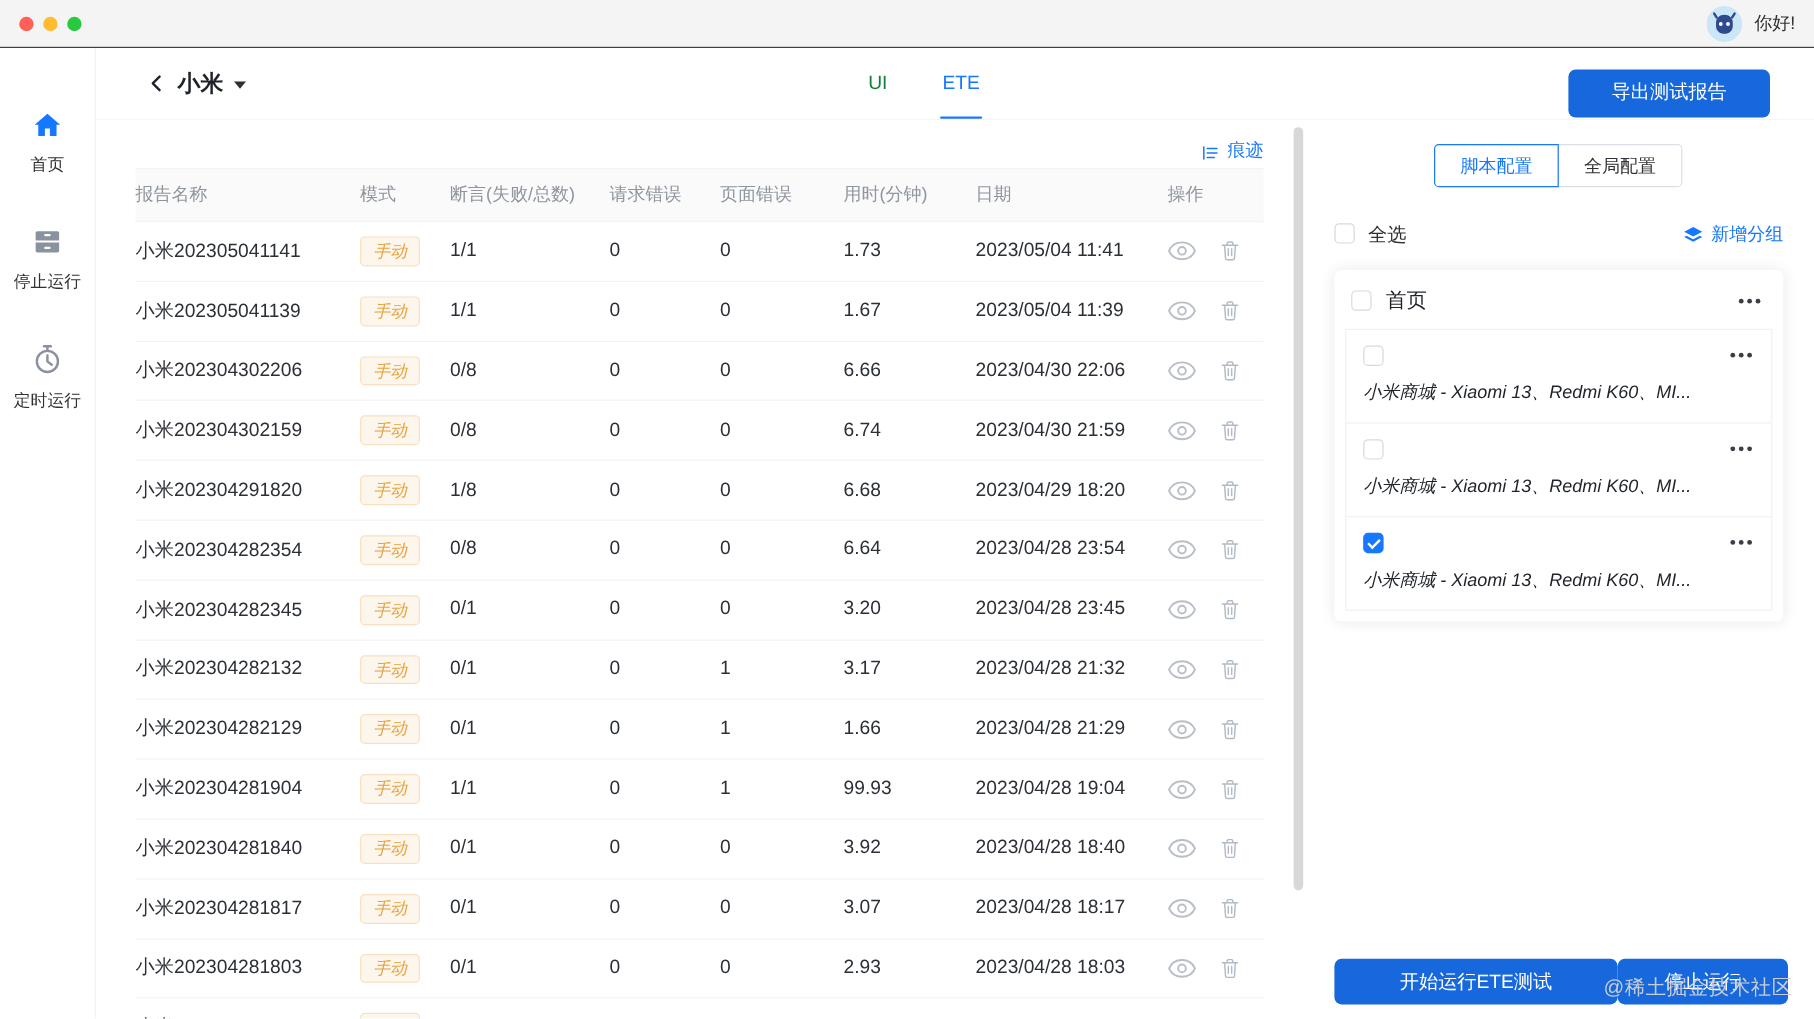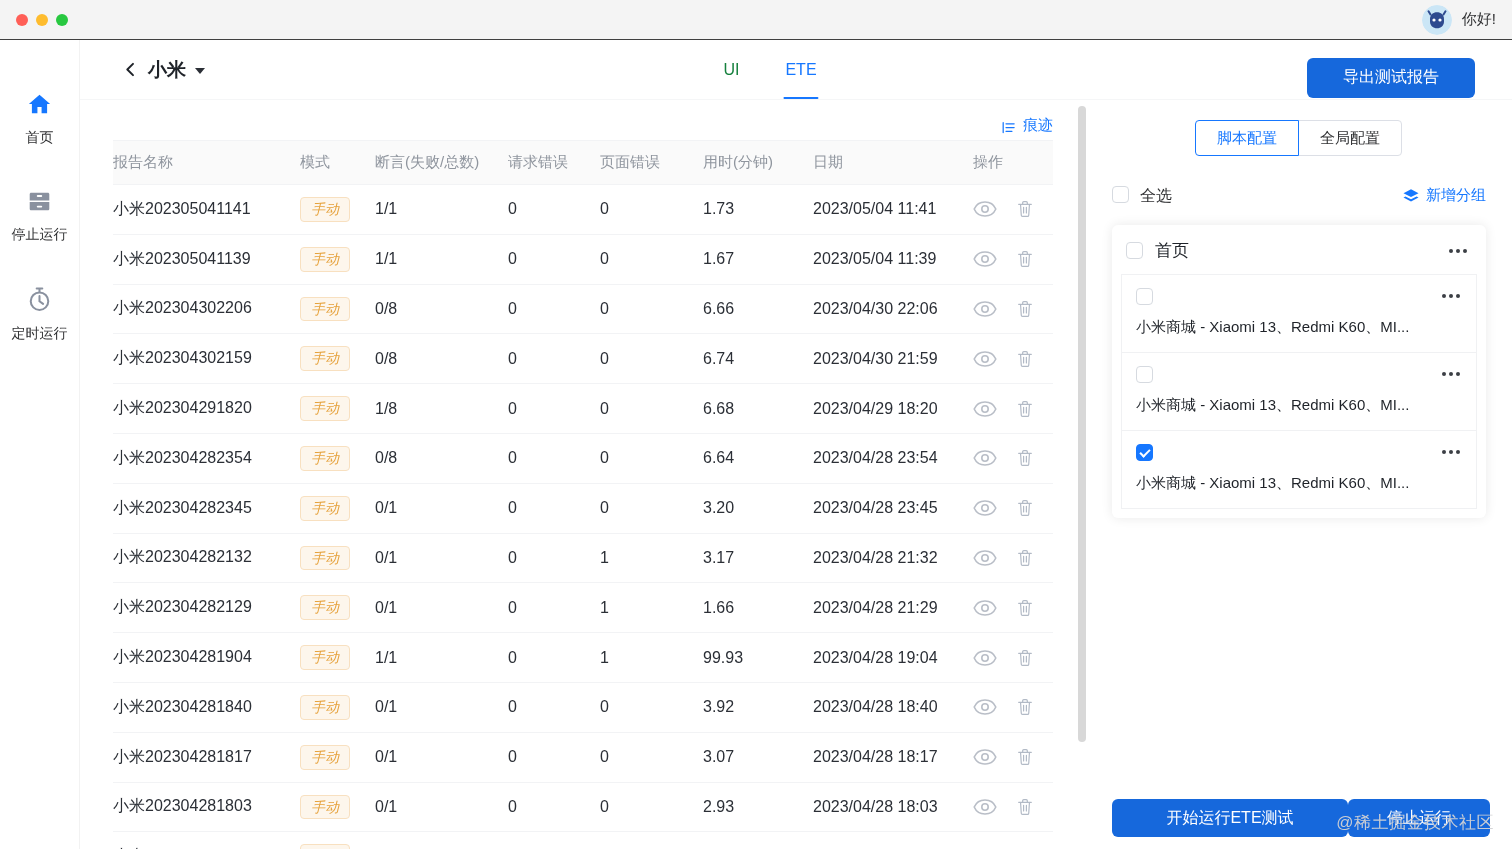--- a/index.html
+++ b/index.html
@@ -89,21 +89,21 @@
   .add-group { margin-left:auto; display:flex; align-items:center; gap:6px;
     color:var(--accent,#1677ff); font-size:15px; cursor:pointer; }
 
   .group-card { margin-top:18px; background:#fff; border-radius:6px;
     box-shadow:0 0 12px rgba(0,0,0,.09); padding:12px 9px 9px; }
   .group-head { display:flex; align-items:center; padding:2px 8px 12px 5px; }
   .group-name { margin-left:12px; font-size:17px; color:#1f2329; }
   .dots { margin-left:auto; display:flex; gap:3px; cursor:pointer; padding:4px 2px; }
   .dots i { width:4px; height:4px; border-radius:50%; background:#3b3f45; display:block; }
   .script-list { border:1px solid #f0f1f3; }
-  .script-item { padding:13px 14px 15px; border-bottom:1px solid #f0f1f3; }
+  .script-item { padding:13px 14px 15px; border-bottom:1px solid #f0f1f3;font-style:italic; }
   .script-item:last-child { border-bottom:none; }
   .script-item-top { display:flex; align-items:flex-start; }
   .script-item .dots { margin-top:2px; }
   .script-label { margin-top:13px; font-size:15px; color:#1f2329; white-space:nowrap;
     overflow:hidden; text-overflow:ellipsis; }
 
   .panel-actions { position:absolute; left:24px; right:22px; bottom:12px;
     display:flex; }
   .run-btn { flex:1; height:38px; border:none; border-radius:6px; font-size:16px;
     color:#fff; background:var(--button,#1668dc); cursor:pointer; font-family:inherit; }

